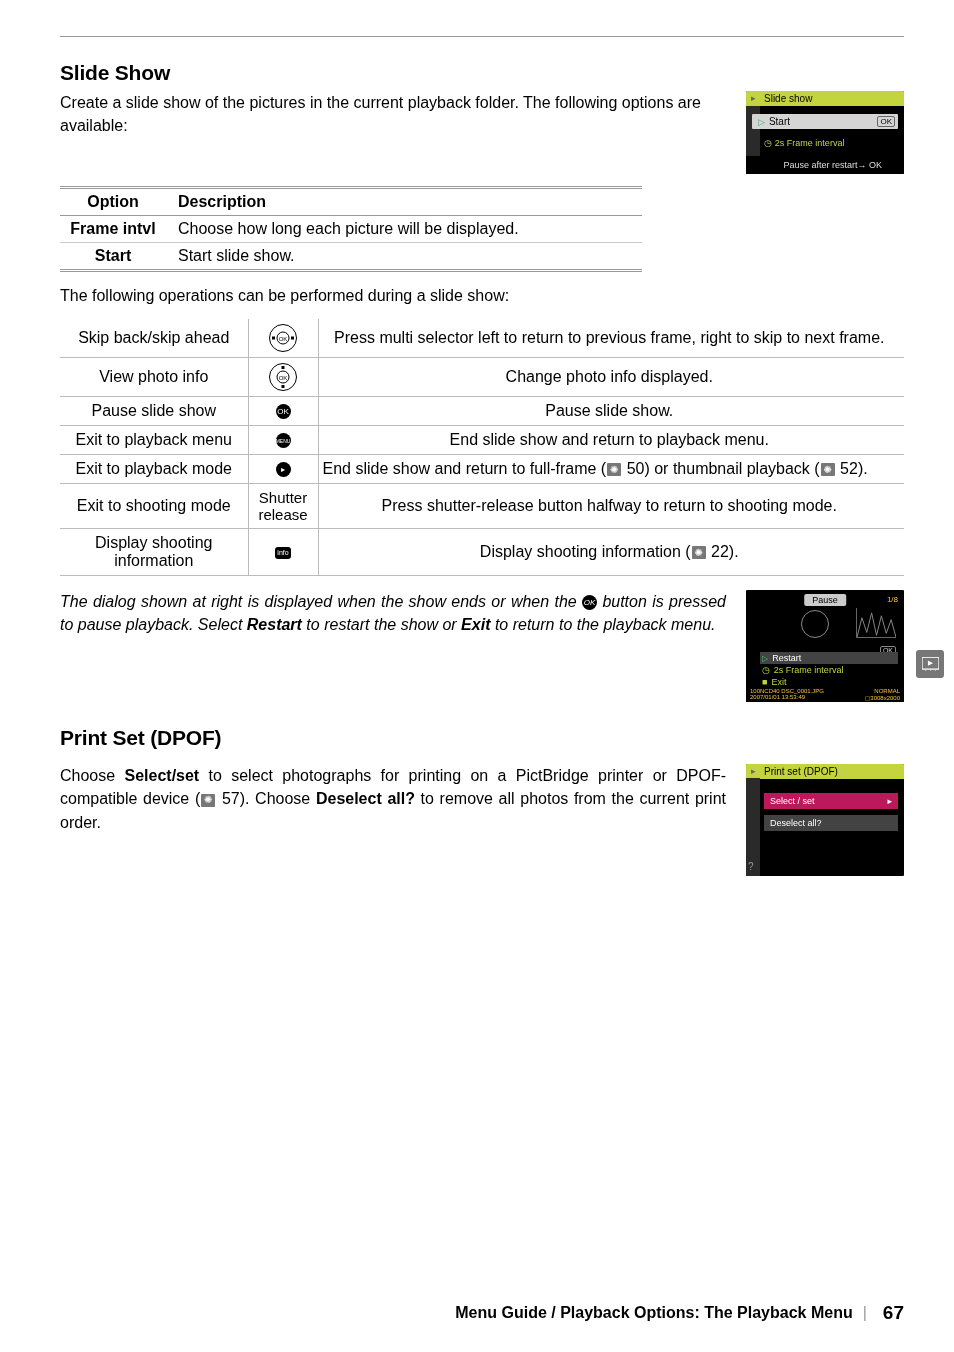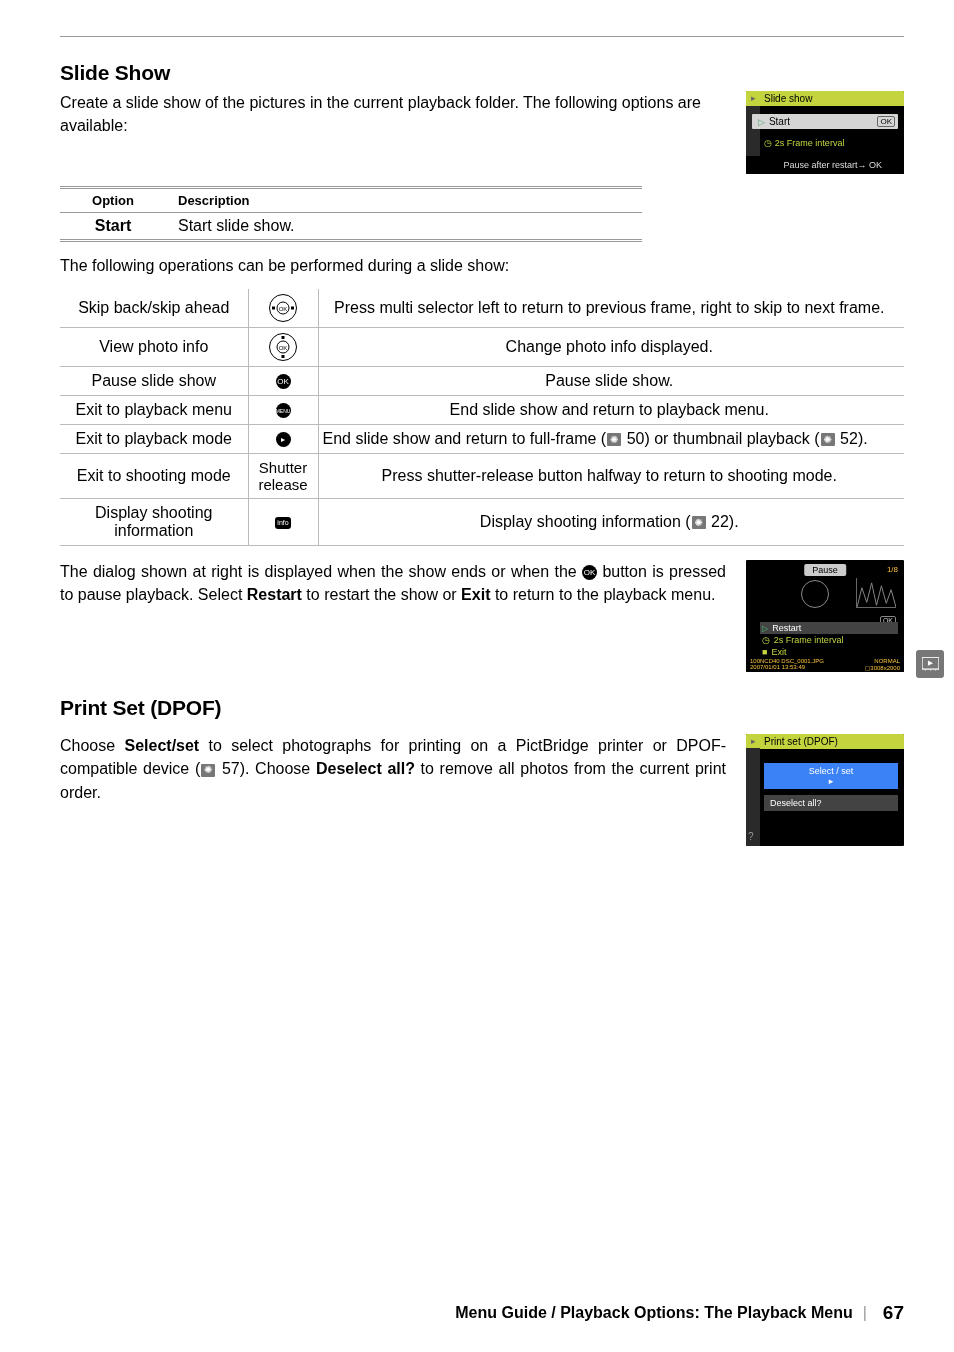--- a/index.html
+++ b/index.html
@@ -29,21 +29,21 @@
   .lcd-body { padding: 8px 6px 6px 18px; min-height: 50px; position: relative; }
   .lcd-side { position: absolute; left: 0; top: 0; bottom: 0; width: 14px; background: #2a2a2a; }
   .lcd-start { background: #d5d5d5; color: #000; padding: 2px 6px; margin: 0 0 8px -12px; display: flex; align-items: center; gap: 4px; border-radius: 1px; position: relative; }
   .lcd-start .tri { color: #5a7; font-size: 9px; }
   .lcd-start .ok { position: absolute; right: 3px; font-size: 8px; border: 1px solid #666; border-radius: 2px; padding: 0 2px; }
   .lcd-line { color: #c3d43f; font-size: 9px; padding: 1px 0; display: flex; align-items: center; gap: 3px; }
   .lcd-footer { color: #ddd; font-size: 9px; padding: 4px 22px; text-align: right; background: #000; }
 
   table { border-collapse: collapse; width: 100%; }
   .options-table { width: 582px; margin-top: 12px; }
-  .options-table th { font-family: "Arial Narrow", Arial, sans-serif; font-stretch: condensed; font-size: 13px; font-weight: 700; padding: 4px 8px; text-align: left; }
+  .options-table th { font-family: "Arial Narrow", Arial, sans-serif; font-stretch: condensed; font-size: 16px; font-weight: 700; padding: 4px 8px; text-align: left; }
   .options-table td { padding: 4px 8px; font-weight: 300; }
   .options-table th:first-child, .options-table td:first-child { text-align: center; font-weight: 700; font-family: "Arial Narrow", Arial, sans-serif; font-stretch: condensed; width: 110px; padding-left: 4px; }
   .options-table td:first-child { font-weight: 700; }
   .tbl-toprule { border-top: 3px double #999; }
   .tbl-headrule { border-bottom: 1px solid #999; }
   .tbl-row { border-bottom: 1px solid #ccc; }
   .tbl-last { border-bottom: 3px double #999; }
 
   p.body { font-weight: 300; line-height: 1.45; margin: 12px 0; }
 
@@ -89,21 +89,21 @@
   }
   .icon-pad.ud .d { position: absolute; bottom: 2px; left: 50%; width: 3px; height: 3px; background: #000; transform: translateX(-50%); }
 
   .pageref {
     display: inline-flex; background: #777; color: #fff; font-size: 10px;
     width: 14px; height: 13px; align-items: center; justify-content: center;
     border-radius: 1px; vertical-align: middle; margin: 0 1px;
   }
 
   .dialog-section { display: flex; gap: 20px; margin-top: 14px; }
-  .dialog-text { flex: 1; font-weight: 300; line-height: 1.45; text-align: justify; }
+  .dialog-text { flex: 1; font-weight: 300; line-height: 1.45; text-align: justify; font-style: italic; }
   .dialog-lcd {
     width: 158px; height: 112px; background: #000; color: #fff;
     font-size: 9px; position: relative; border-radius: 1px; overflow: hidden;
     align-self: flex-start;
   }
   .dialog-lcd .pause-btn { position: absolute; top: 4px; left: 50%; transform: translateX(-50%); background: #ccc; color: #000; padding: 1px 8px; border-radius: 2px; font-size: 9px; }
   .dialog-lcd .counter { position: absolute; top: 5px; right: 6px; color: #f7c23a; font-size: 8px; }
   .dialog-lcd .face { position: absolute; top: 20px; left: 35%; width: 28px; height: 28px; border: 1px solid #888; border-radius: 50%; }
   .dialog-lcd .hist { position: absolute; top: 18px; right: 8px; width: 40px; height: 30px; border-left: 1px solid #666; border-bottom: 1px solid #666; overflow: hidden; }
   .dialog-lcd .menu { position: absolute; bottom: 14px; left: 14px; right: 6px; font-size: 9px; }
@@ -118,21 +118,21 @@
   .print-lcd {
     width: 158px; height: 112px; background: #000; color: #fff;
     font-size: 10px; position: relative; border-radius: 1px; overflow: hidden;
     align-self: flex-start;
   }
   .print-lcd .ptitle { background: #c3d43f; color: #000; padding: 2px 18px; font-size: 10px; position: relative; }
   .print-lcd .ptitle::before { content: "▸"; position: absolute; left: 5px; top: 2px; font-size: 9px; color: #666; }
   .print-lcd .pbody { position: relative; padding: 14px 6px 6px 18px; }
   .print-lcd .pside { position: absolute; left: 0; top: 14px; bottom: 0; width: 14px; background: #2a2a2a; }
   .print-lcd .popt { background: #434343; color: #fff; padding: 3px 6px; font-size: 9px; margin-bottom: 6px; display: flex; justify-content: space-between; align-items: center; }
-  .print-lcd .popt.sel { background: #3b82f6; flex-direction: column; }
+  .print-lcd .popt.sel { background: #be185d; }
   .print-lcd .q { position: absolute; left: 2px; bottom: 4px; font-size: 10px; color: #999; }
 
   .side-thumb {
     position: absolute; right: 10px; top: 650px;
     width: 28px; height: 28px; background: #777; border-radius: 3px;
     display: flex; align-items: center; justify-content: center;
     color: #fff; font-size: 14px;
   }
   .side-thumb svg { width: 17px; height: 14px; }
 
@@ -175,20 +175,24 @@
     <div class="lcd-footer">Pause after restart→ OK</div>
   </div>
 </div>
 
 <table class="options-table">
   <tbody>
       <tr class="tbl-toprule tbl-headrule">
     <th>Option</th>
     <th>Description</th>
   </tr>
+  <tr class="tbl-row">
+    <td>Frame intvl</td>
+    <td>Choose how long each picture will be displayed.</td>
+  </tr>
   <tr class="tbl-last">
     <td>Start</td>
     <td>Start slide show.</td>
   </tr>
 </tbody>
   </table>
 
 <p class="body">The following operations can be performed during a slide show:</p>
 
 <table class="ops-table">

